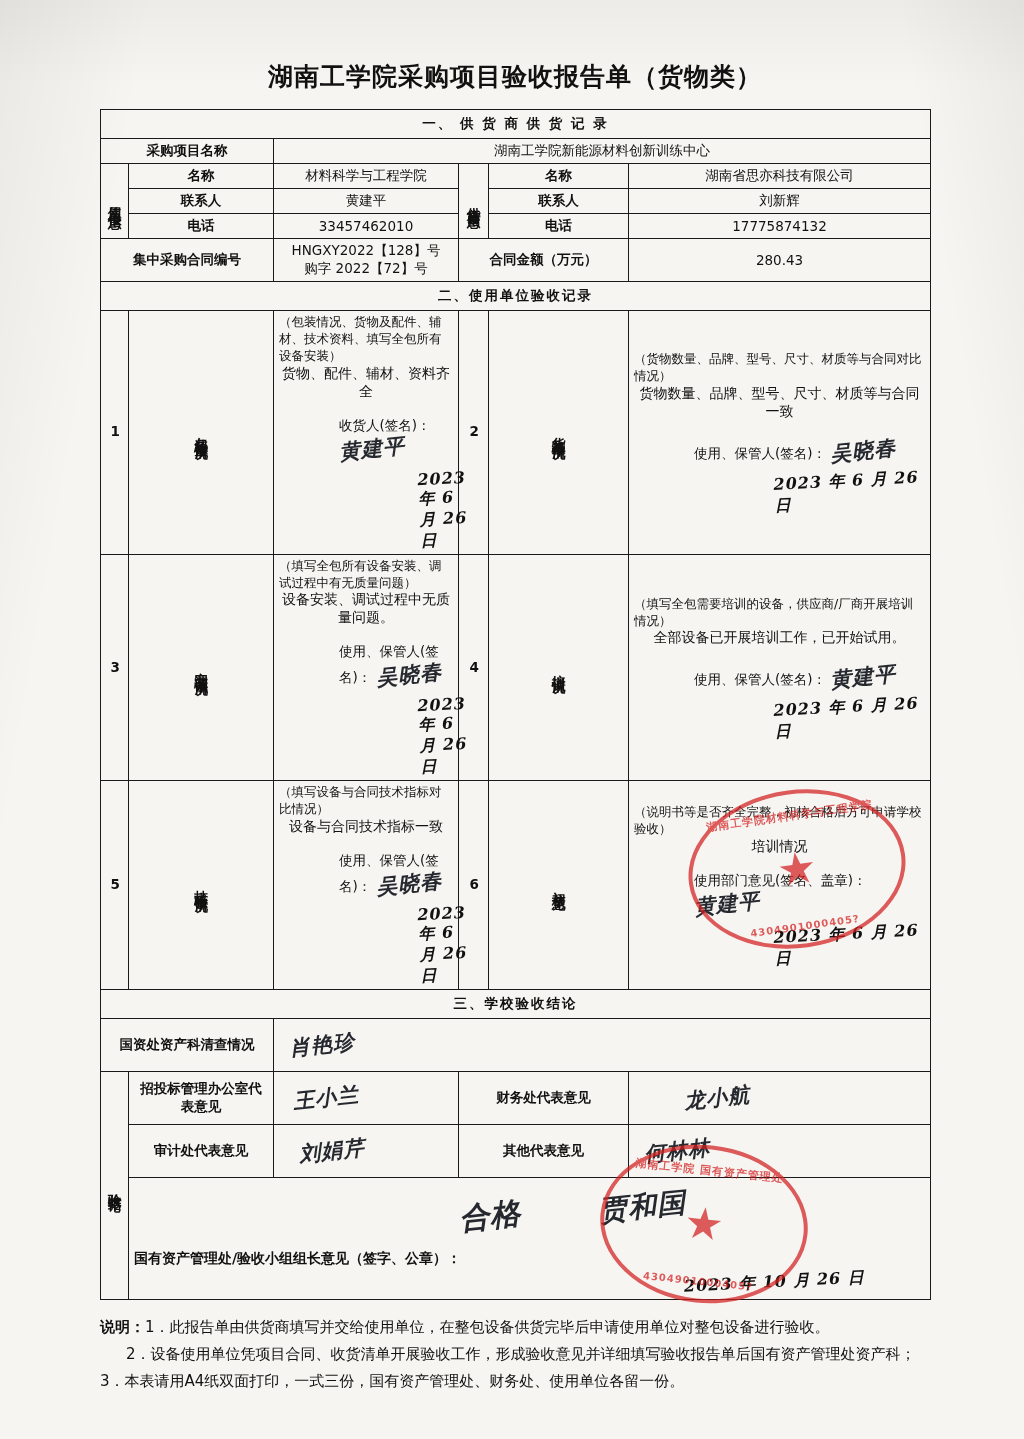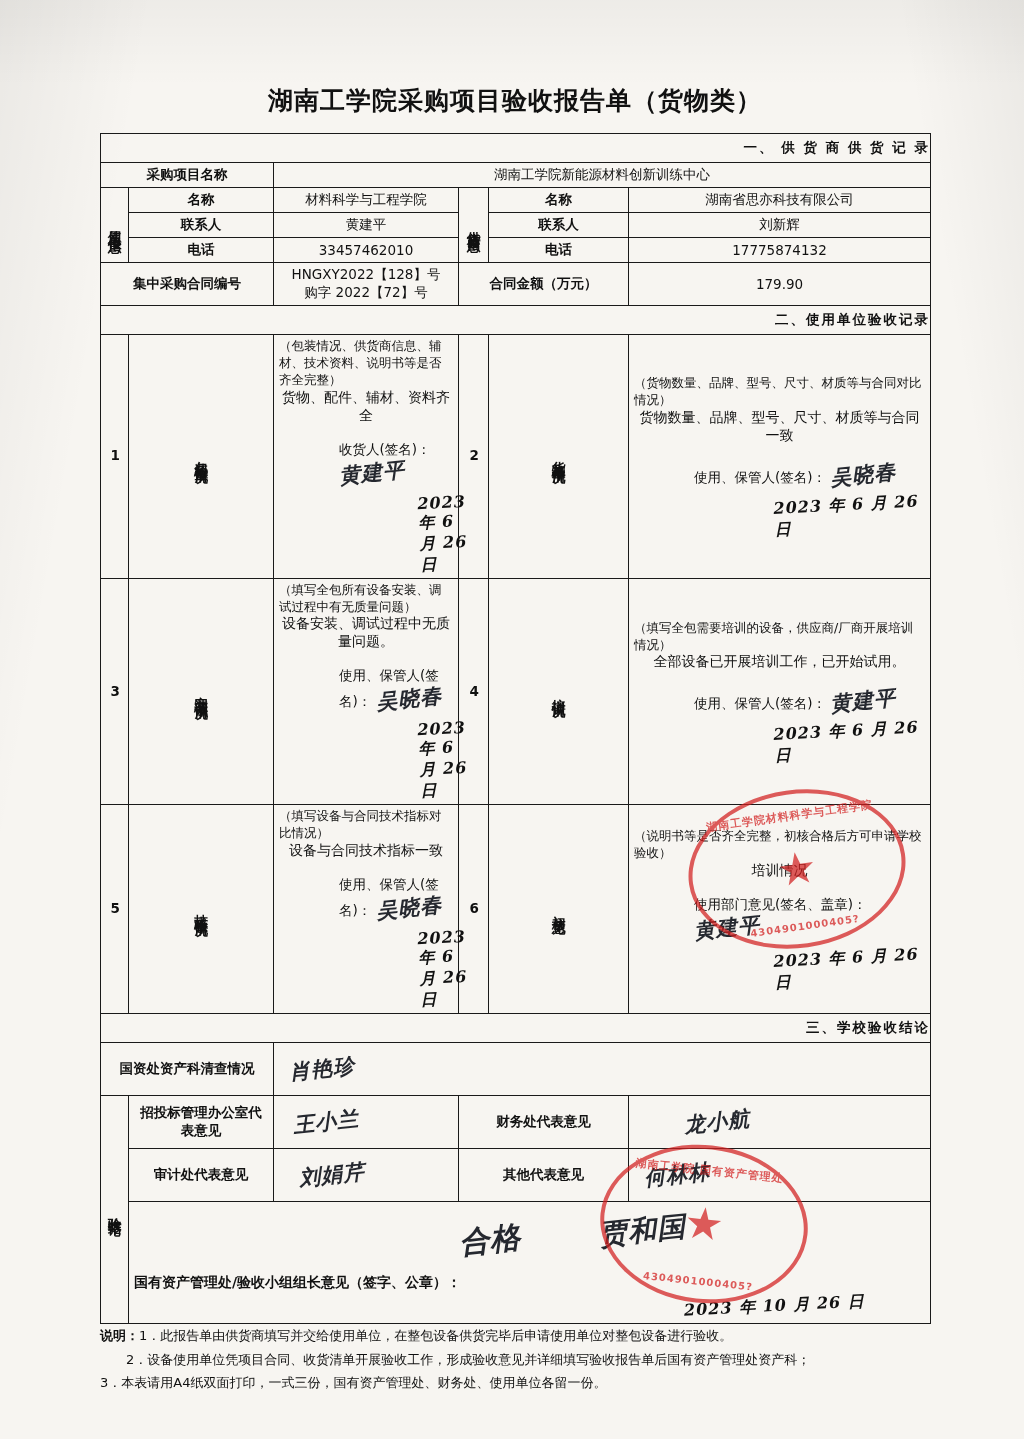--- a/index.html
+++ b/index.html
@@ -31,35 +31,34 @@
     left:100px;top:60px;
     width:830px;
   }
   .doc-title{
     text-align:center;
     font-size:25px;
     font-weight:bold;
     letter-spacing:1px;
     margin-bottom:16px;
     font-family:"DejaVu Serif","Liberation Serif",serif;
-    margin-top:24px;
   }
   table.main{
     width:830px;
     border-collapse:collapse;
     table-layout:fixed;
   }
   table.main td{
     border:1.3px solid #1a1a1a;
     padding:3px 5px;
     font-size:13.5px;
     vertical-align:middle;
   }
   .sec{
-    text-align:right;
+    text-align:center;
     font-weight:bold;
     font-size:18px;
     padding:5px 0 !important;
     letter-spacing:2px;
     font-family:"DejaVu Serif","Liberation Serif",serif;
   }
   .ctr{text-align:center;}
   .bold{font-weight:bold;}
   .vert{
     text-align:center;
@@ -138,21 +137,22 @@
     color:#d21f1f;
   }
   .stamp-text{
     position:absolute;
     width:100%;
     text-align:center;
     font-size:11px;
     letter-spacing:1px;
   }
   .notes{
-    font-size:13px;
+    margin-top:14px;
+    font-size:15px;
     line-height:1.8;
   }
   .notes .n-head{font-weight:bold;}
   .indent{display:inline-block;width:26px;}
   .sig-cell{position:relative;height:46px;}
 </style>
 </head>
 <body>
 
 <div class="page">
@@ -204,36 +204,36 @@
         <td class="ctr">17775874132</td>
       </tr>
 
       <tr>
         <td class="ctr bold" colspan="2">集中采购合同编号</td>
         <td class="ctr">
           <div>HNGXY2022【128】号</div>
           <div>购字 2022【72】号</div>
         </td>
         <td class="ctr bold" colspan="2">合同金额（万元）</td>
-        <td class="ctr">179.90</td>
+        <td class="ctr">280.43</td>
       </tr>
 
       <tr>
         <td class="sec" colspan="6">二、使用单位验收记录</td>
       </tr>
 
       <tr>
         <td class="vert">
               <span>1</span>
             </td>
         <td class="vert">
               <span>包装检查情况</span>
             </td>
         <td class="cellbox">
-          <div class="hint">（包装情况、供货商信息、辅材、技术资料、说明书等是否齐全完整）</div>
+          <div class="hint">（包装情况、货物及配件、辅材、技术资料、填写全包所有设备安装）</div>
           <div class="body-txt">货物、配件、辅材、资料齐全</div>
           <div class="sign-line">
             <span>收货人(签名)：</span>
             <span class="hw">黄建平</span>
           </div>
           <div class="date-line">
             <span class="hw-date">2023 年 6 月 26 日</span>
           </div>
         </td>
         <td class="vert">

